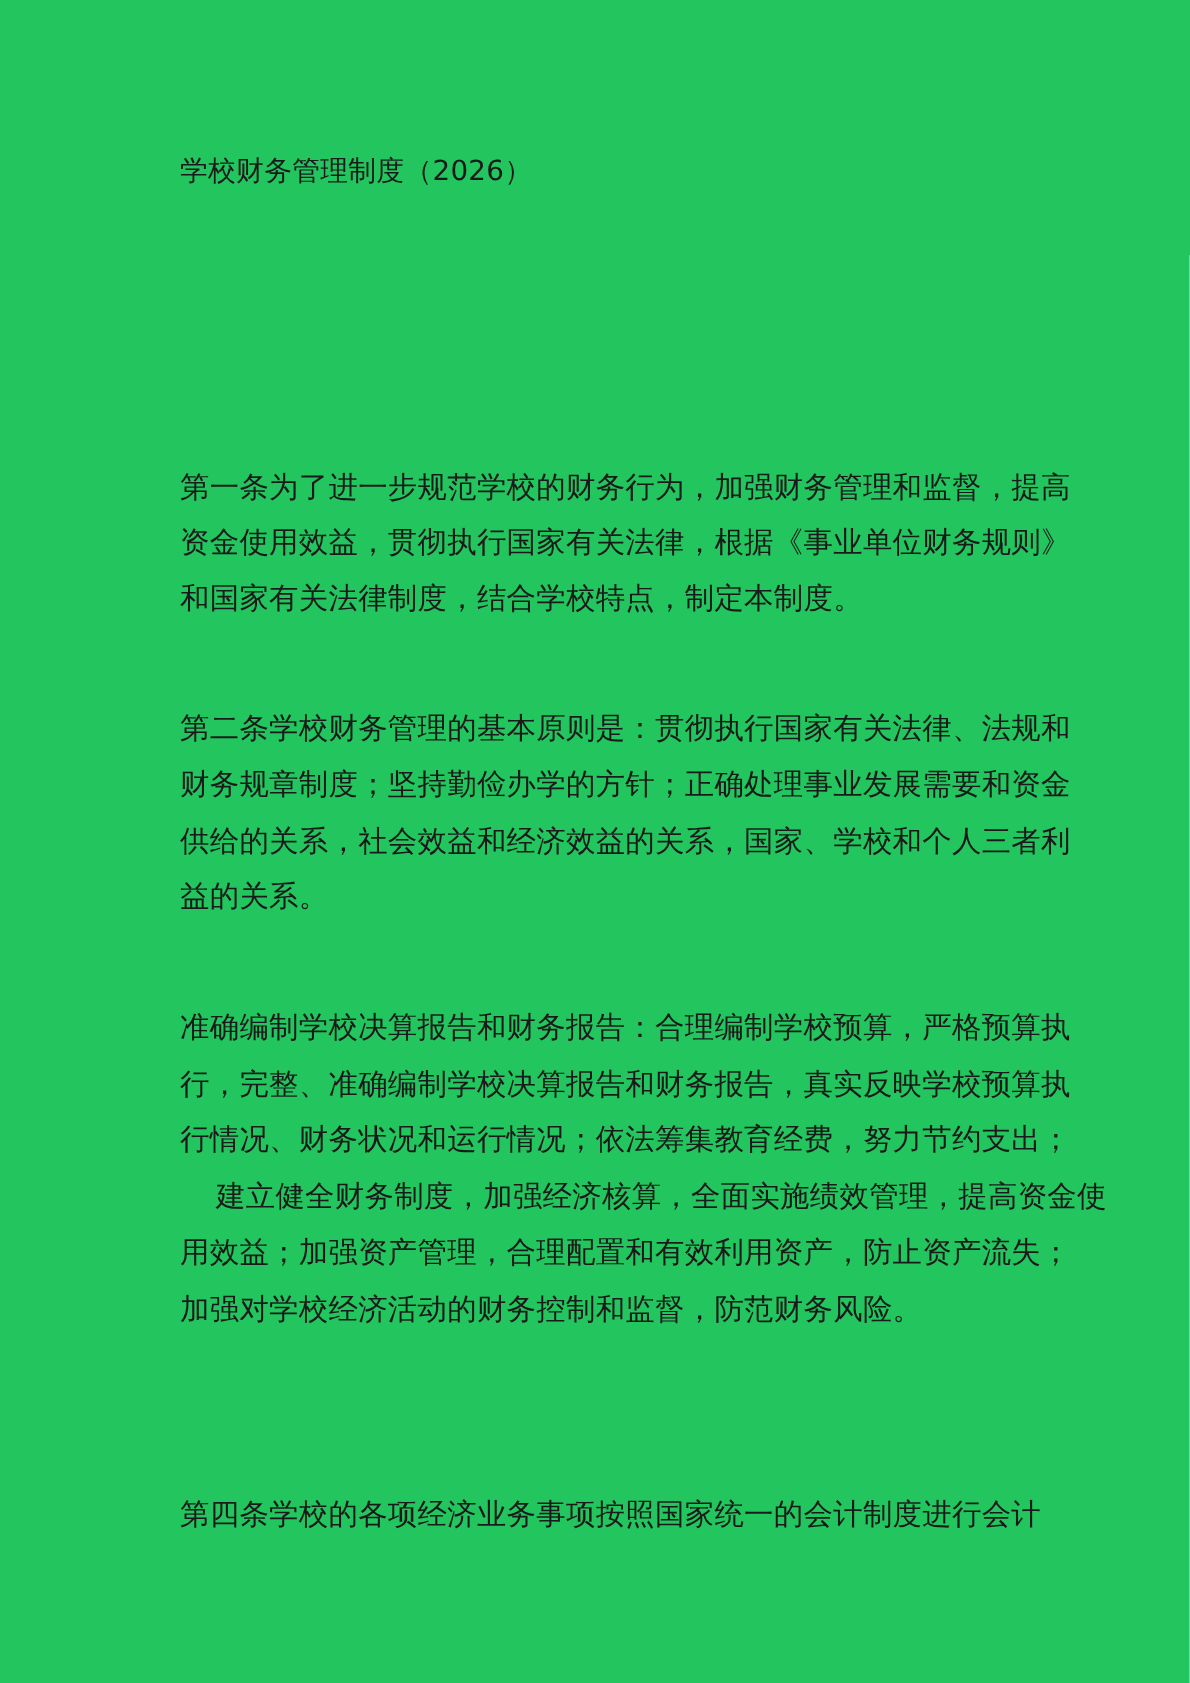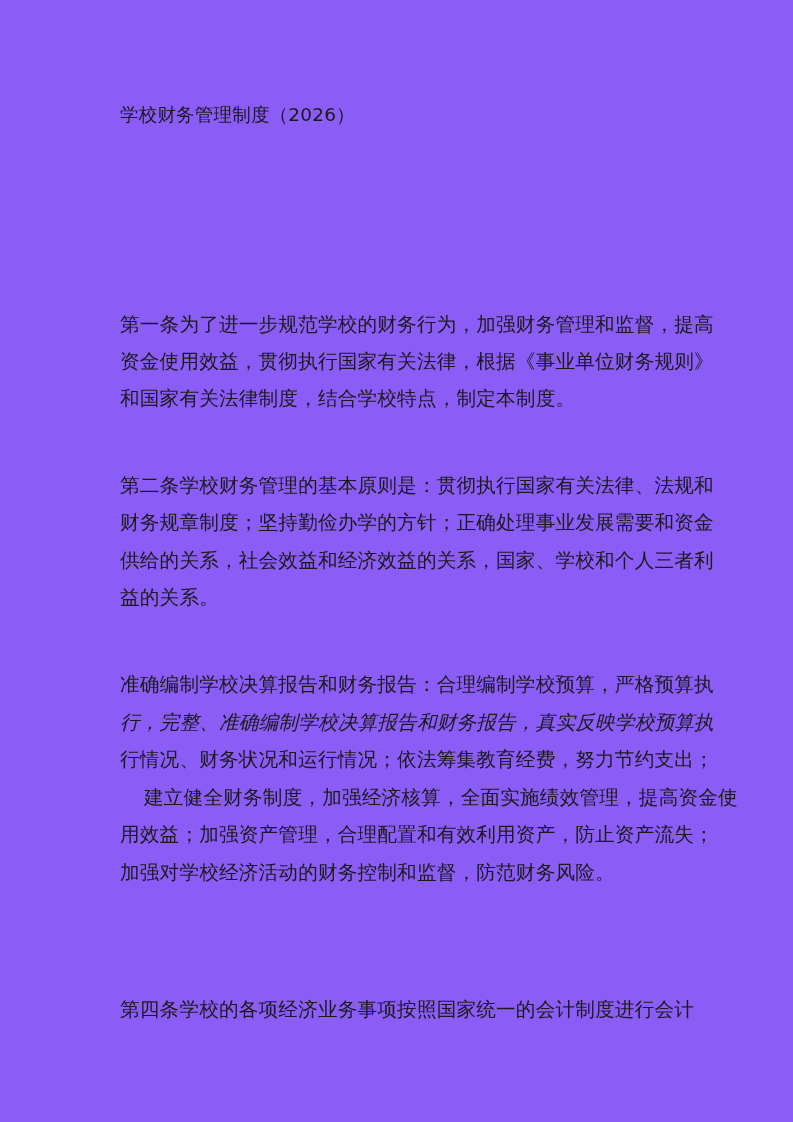--- a/index.html
+++ b/index.html
@@ -1,18 +1,18 @@
 <!DOCTYPE html>
 <html><head>
   <meta charset="utf-8">
   <style>
     html, body { margin: 0; padding: 0; background: #ffffff; }
     body { width: 793px; height: 1122px; position: relative; overflow: hidden;
       font-family: "DejaVu Serif", "Liberation Serif", serif; color: #1a1a1a; }
-    .page { position: absolute; left: 0; top: 0; width: 793px; height: 1122px; background: #8b5cf6; }
+    .page { position: absolute; left: 0; top: 0; width: 793px; height: 1122px; background: #22c55e; }
     .line { position: absolute; left: 120px; width: 570px; font-size: 19.6px; line-height: 24px;
       white-space: nowrap; letter-spacing: 0.2px; }
     .title { font-family: "DejaVu Sans", "Liberation Sans", sans-serif; font-size: 18.5px; }
   </style>
 </head>
 <body>
 
 <div class="page">
 
   <div class="line title" style="top:103px;">学校财务管理制度（2026）</div>
@@ -26,21 +26,21 @@
 
   <div>
     <div class="line" style="top:474px;">第二条学校财务管理的基本原则是：贯彻执行国家有关法律、法规和</div>
     <div class="line" style="top:511px;">财务规章制度；坚持勤俭办学的方针；正确处理事业发展需要和资金</div>
     <div class="line" style="top:549px;">供给的关系，社会效益和经济效益的关系，国家、学校和个人三者利</div>
     <div class="line" style="top:586px;">益的关系。</div>
   </div>
 
   <div>
     <div class="line" style="top:673px;">准确编制学校决算报告和财务报告：合理编制学校预算，严格预算执</div>
-    <div class="line" style="top:711px;font-style:italic;">行，完整、准确编制学校决算报告和财务报告，真实反映学校预算执</div>
+    <div class="line" style="top:711px;">行，完整、准确编制学校决算报告和财务报告，真实反映学校预算执</div>
     <div class="line" style="top:748px;">行情况、财务状况和运行情况；依法筹集教育经费，努力节约支出；</div>
     <div class="line" style="top:786px;margin-left:24px;">建立健全财务制度，加强经济核算，全面实施绩效管理，提高资金使</div>
     <div class="line" style="top:823px;">用效益；加强资产管理，合理配置和有效利用资产，防止资产流失；</div>
     <div class="line" style="top:861px;">加强对学校经济活动的财务控制和监督，防范财务风险。</div>
   </div>
 
   <div>
     <div class="line" style="top:998px;">第四条学校的各项经济业务事项按照国家统一的会计制度进行会计</div>
   </div>
 

